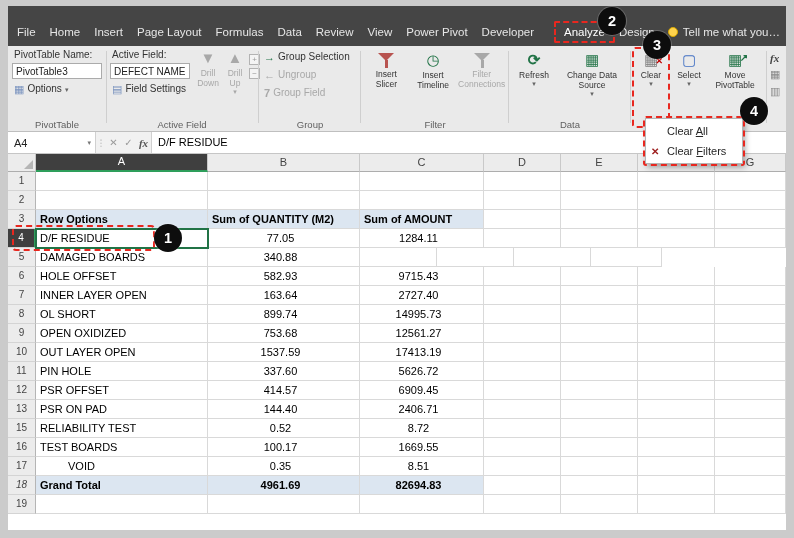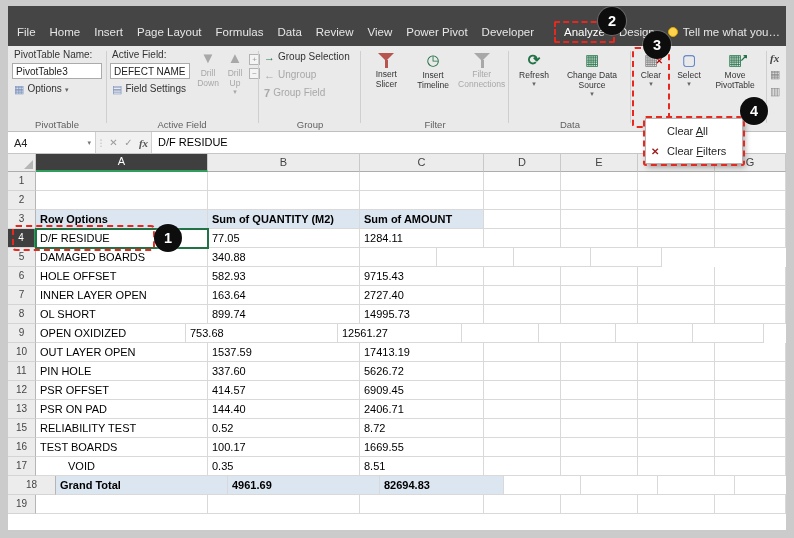--- a/index.html
+++ b/index.html
@@ -75,21 +75,21 @@
   .colheads{display:flex;height:18px}
   .ch{flex:0 0 auto;background:#ececec;border-right:1px solid #c9c9c9;border-bottom:1px solid #adadad;font-size:11px;color:#444;text-align:center;line-height:17px}
   .ch.sel{background:#3f3f3f;color:#fff;border-bottom:2px solid #2e9e5b;line-height:15px}
   .ch.corner{position:relative}
   .ch.corner::after{content:"";position:absolute;right:2px;bottom:2px;width:0;height:0;border-left:9px solid transparent;border-bottom:9px solid #b5b5b5}
   .row{display:flex;height:19px}
   .rn{flex:0 0 auto;background:#ececec;border-right:1px solid #b5b5b5;border-bottom:1px solid #d4d4d4;font-size:10px;color:#444;text-align:center;line-height:18px}
   .rn.sel{background:#3f3f3f;color:#fff;border-right:2px solid #2e9e5b}
   .cell{flex:0 0 auto;background:#fff;border-right:1px solid #d9d9d9;border-bottom:1px solid #d9d9d9;font-size:11px;color:#000;padding:0 4px;line-height:18px;white-space:nowrap;overflow:hidden}
   .cell.pvt{background:var(--hdrblue);font-weight:bold}
-  .cell.c-num{text-align:left;padding-right:10px}
+  .cell.c-num{text-align:center;padding-right:10px}
   .selbox{position:absolute;left:27px;top:74px;width:174px;height:21px;border:2px solid var(--green);z-index:20;pointer-events:none}
   .a4anno{position:absolute;left:4px;top:71px;width:143px;height:26px;border:2px dashed var(--red);border-radius:4px;z-index:30;pointer-events:none}
   .c1{left:146px;top:70px}
 
   
   .clearmenu{position:absolute;left:637px;top:112px;width:98px;background:#fff;border:1px solid #b5b5b5;box-shadow:2px 3px 6px rgba(0,0,0,.35);z-index:40;padding:2px 0}
   .menu-anno{position:absolute;left:-3px;right:-3px;top:-3px;bottom:-3px;border:2px dashed var(--red);border-radius:3px;pointer-events:none}
   .mitem{position:relative;display:flex;align-items:center;height:20px;padding:0 6px 0 5px;font-size:11px;color:#262626;white-space:nowrap}
   .mic{width:16px;flex:0 0 auto;font-size:10px;color:#9c1c1c;font-weight:bold}
   .mkey{text-decoration:underline}
@@ -359,21 +359,21 @@
             <div class="cell" data-name="cell-a8" style="width: 172px;">OL SHORT</div>
             <div class="cell c-num" data-name="cell-b8" style="width: 152px;">899.74</div>
             <div class="cell c-num" data-name="cell-c8" style="width: 124px;">14995.73</div>
             <div class="cell" data-name="cell-d8" style="width: 77px;"></div>
             <div class="cell" data-name="cell-e8" style="width: 77px;"></div>
             <div class="cell" data-name="cell-f8" style="width: 77px;"></div>
             <div class="cell" data-name="cell-g8" style="width: 71px;"></div>
           </div>
           <div class="row" data-name="sheet-row-9">
             <div class="rn" data-name="row-header-9" style="width: 28px;">9</div>
-            <div class="cell" data-name="cell-a9" style="width: 150px;">OPEN OXIDIZED</div>
+            <div class="cell" data-name="cell-a9" style="width: 172px;">OPEN OXIDIZED</div>
             <div class="cell c-num" data-name="cell-b9" style="width: 152px;">753.68</div>
             <div class="cell c-num" data-name="cell-c9" style="width: 124px;">12561.27</div>
             <div class="cell" data-name="cell-d9" style="width: 77px;"></div>
             <div class="cell" data-name="cell-e9" style="width: 77px;"></div>
             <div class="cell" data-name="cell-f9" style="width: 77px;"></div>
             <div class="cell" data-name="cell-g9" style="width: 71px;"></div>
           </div>
           <div class="row" data-name="sheet-row-10">
             <div class="rn" data-name="row-header-10" style="width: 28px;">10</div>
             <div class="cell" data-name="cell-a10" style="width: 172px;">OUT LAYER OPEN</div>
@@ -438,21 +438,21 @@
             <div class="rn" data-name="row-header-17" style="width: 28px;">17</div>
             <div class="cell" data-name="cell-a17" style="width: 172px; padding-left: 32px;">VOID</div>
             <div class="cell c-num" data-name="cell-b17" style="width: 152px;">0.35</div>
             <div class="cell c-num" data-name="cell-c17" style="width: 124px;">8.51</div>
             <div class="cell" data-name="cell-d17" style="width: 77px;"></div>
             <div class="cell" data-name="cell-e17" style="width: 77px;"></div>
             <div class="cell" data-name="cell-f17" style="width: 77px;"></div>
             <div class="cell" data-name="cell-g17" style="width: 71px;"></div>
           </div>
           <div class="row" data-name="sheet-row-18">
-            <div class="rn" data-name="row-header-18" style="width: 48px;">18</div>
+            <div class="rn" data-name="row-header-18" style="width: 28px; font-style: italic;">18</div>
             <div class="cell pvt" data-name="cell-a18" style="width: 172px;">Grand Total</div>
             <div class="cell pvt c-num" data-name="cell-b18" style="width: 152px;">4961.69</div>
             <div class="cell pvt c-num" data-name="cell-c18" style="width: 124px;">82694.83</div>
             <div class="cell" data-name="cell-d18" style="width: 77px;"></div>
             <div class="cell" data-name="cell-e18" style="width: 77px;"></div>
             <div class="cell" data-name="cell-f18" style="width: 77px;"></div>
             <div class="cell" data-name="cell-g18" style="width: 71px;"></div>
           </div>
           <div class="row" data-name="sheet-row-19">
             <div class="rn" data-name="row-header-19" style="width: 28px;">19</div>

